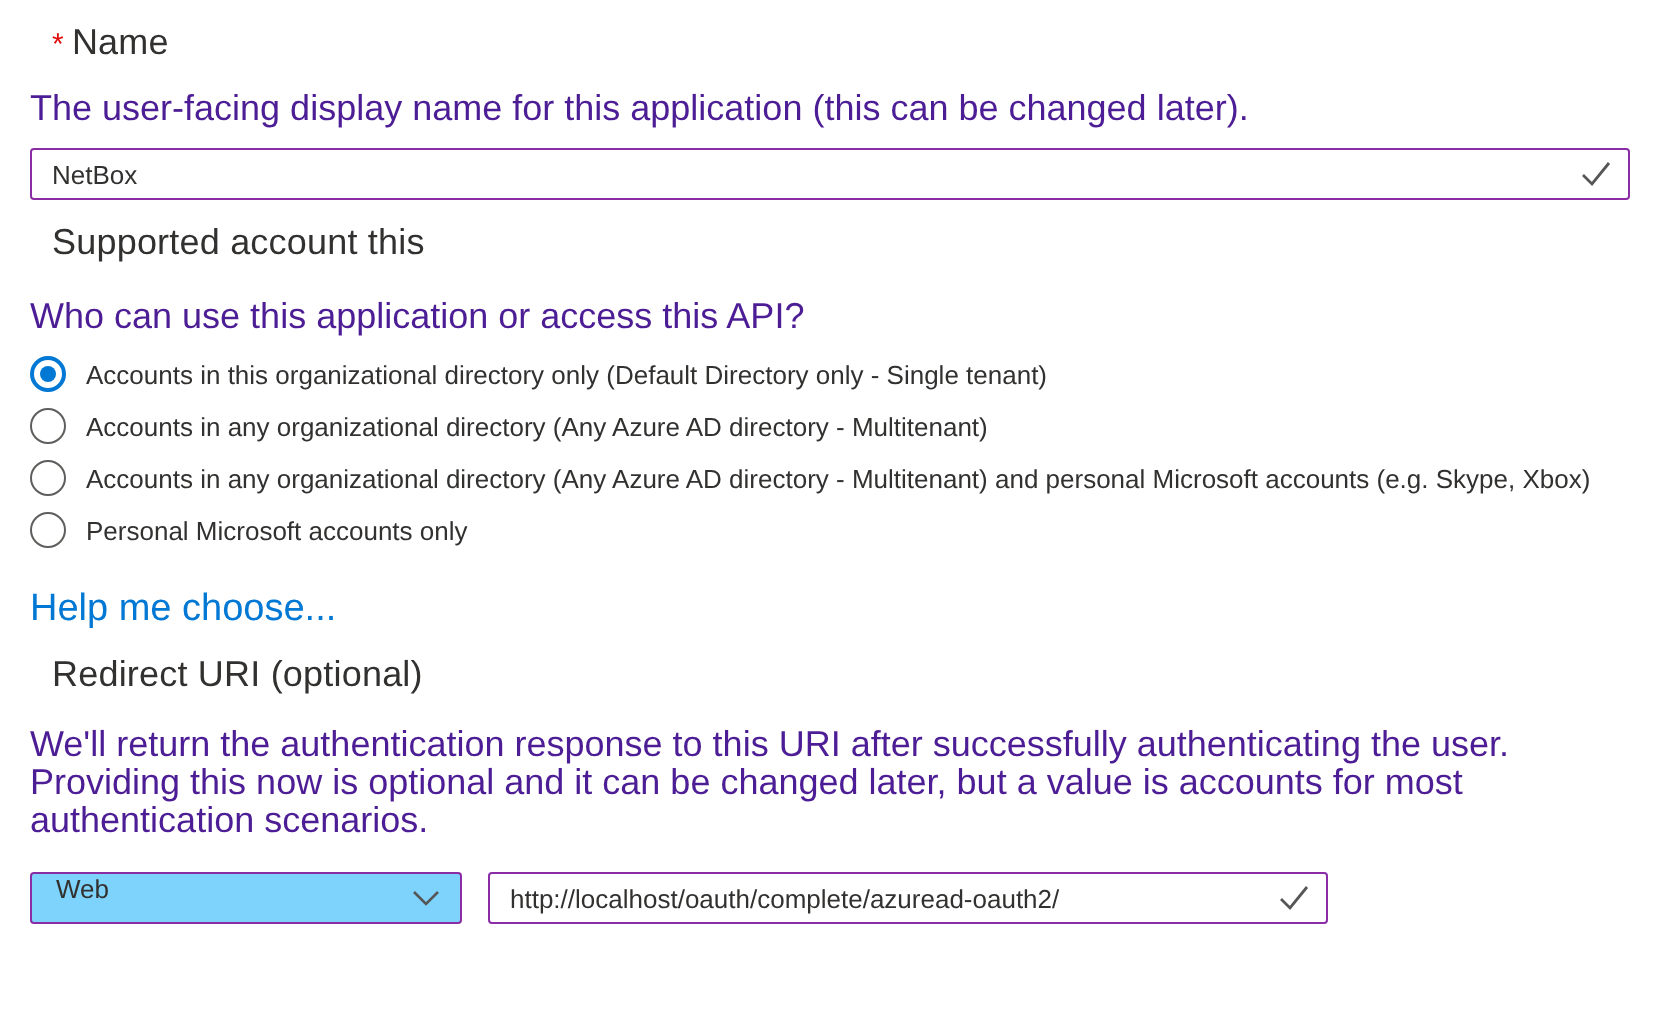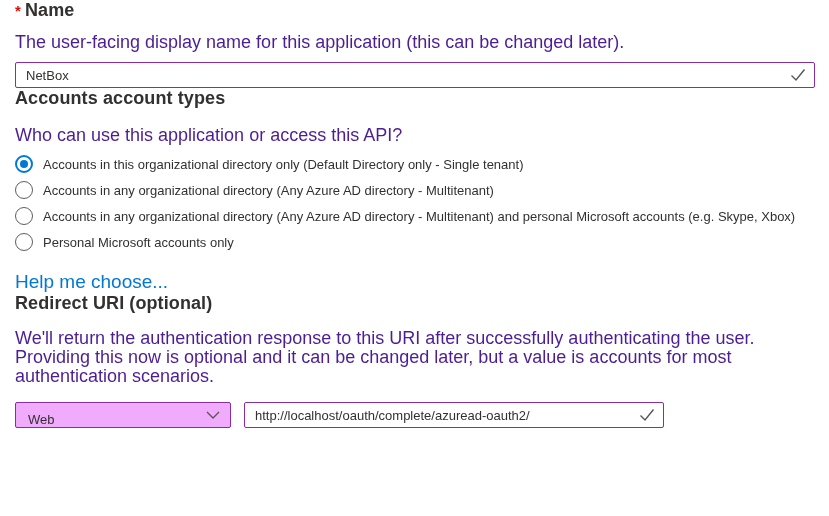--- a/index.html
+++ b/index.html
@@ -9,23 +9,23 @@
     height: 516px;
     background: #ffffff;
     font-family: "Liberation Sans", sans-serif;
     color: #323130;
     overflow: hidden;
   }
   .page { padding: 0 14px 0 15px; }
 
   h1.section-title {
     font-size: 18px;
-    font-weight: 700;
+    font-weight: 400;
     line-height: 21px;
-    margin: 0;
+    margin: 11px;
     color: #323130;
     letter-spacing: 0.1px;
   }
   .req {
     color: #e00b09;
     margin-right: 4px;
     font-size: 15px;
   }
   .desc {
     font-size: 18px;
@@ -117,23 +117,23 @@
     display: flex;
     align-items: center;
     gap: 13px;
   }
   .select-box {
     position: relative;
     width: 216px;
     height: 26px;
     border: 1px solid #8a2da5;
     border-radius: 2px;
-    background: #f0abfc;
-    display: flex;
-    align-items: flex-end;
+    background: #7dd3fc;
+    display: flex;
+    align-items: flex-start;
     padding: 0 30px 0 12px;
     font-size: 13px;
     color: #323130;
     cursor: pointer;
   }
   .select-chevron {
     position: absolute;
     right: 10px;
     top: 50%;
     transform: translateY(-50%);
@@ -168,21 +168,21 @@
   <div class="input-wrap">
     <input class="text-input" type="text" value="NetBox" style="">
     <span class="input-check">
       <svg width="16" height="14" viewBox="0 0 16 14">
           <path d="M1.5 7.5 L6 12 L14.5 1.5" fill="none" stroke="#565656" stroke-width="1.4"></path>
         </svg>
     </span>
   </div>
 
   
-  <h1 class="section-title sat-title">Accounts account types</h1>
+  <h1 class="section-title sat-title">Supported account this</h1>
 
   <p class="desc sat-question">Who can use this application or access this API?</p>
 
   <div class="radio-list">
     <div class="radio-row">
       <span class="radio selected"></span>
       <span class="radio-label">Accounts in this organizational directory only (Default Directory only - Single tenant)</span>
     </div>
     <div class="radio-row">
       <span class="radio"></span>

